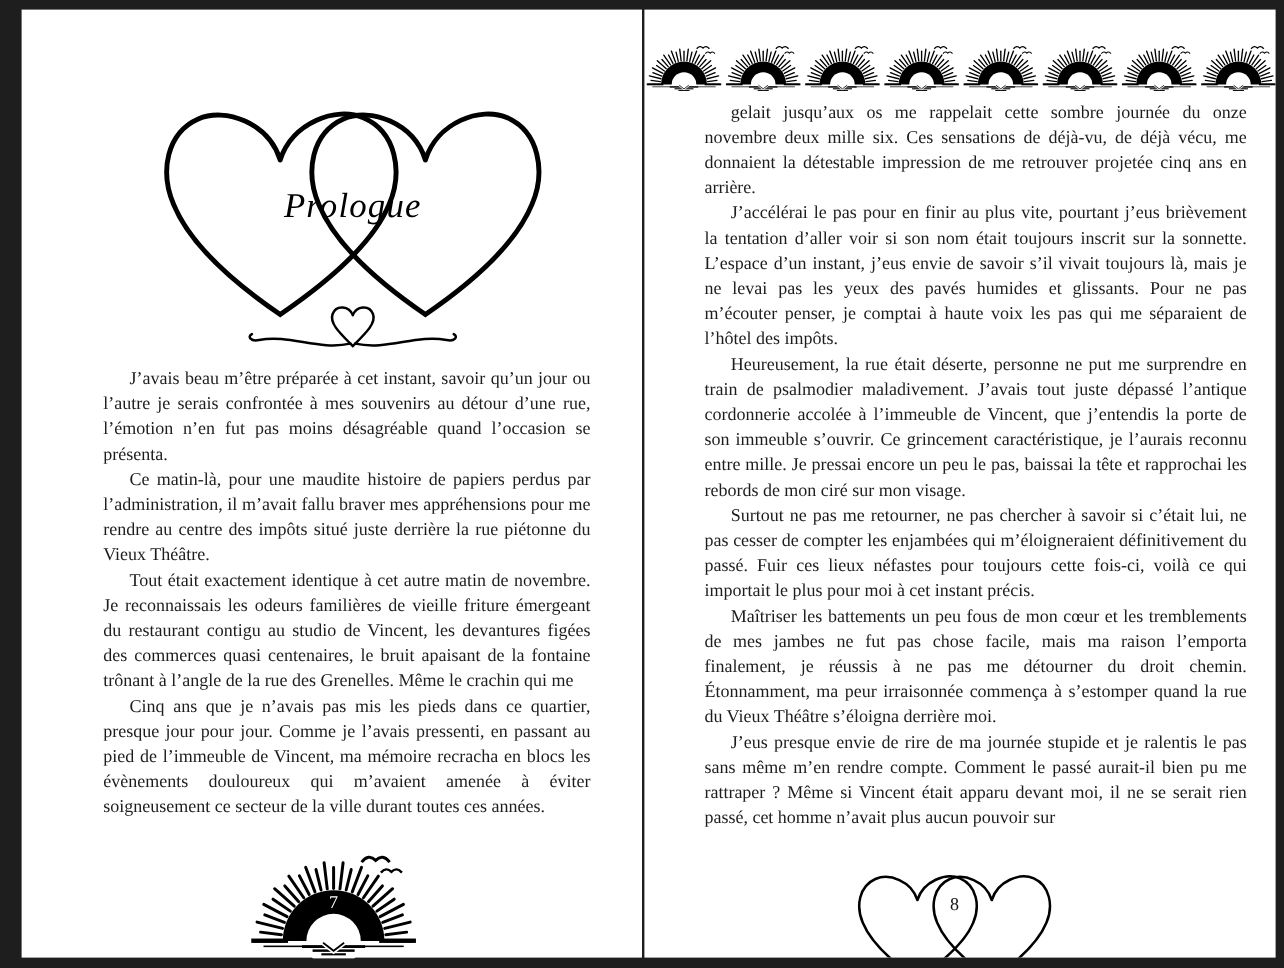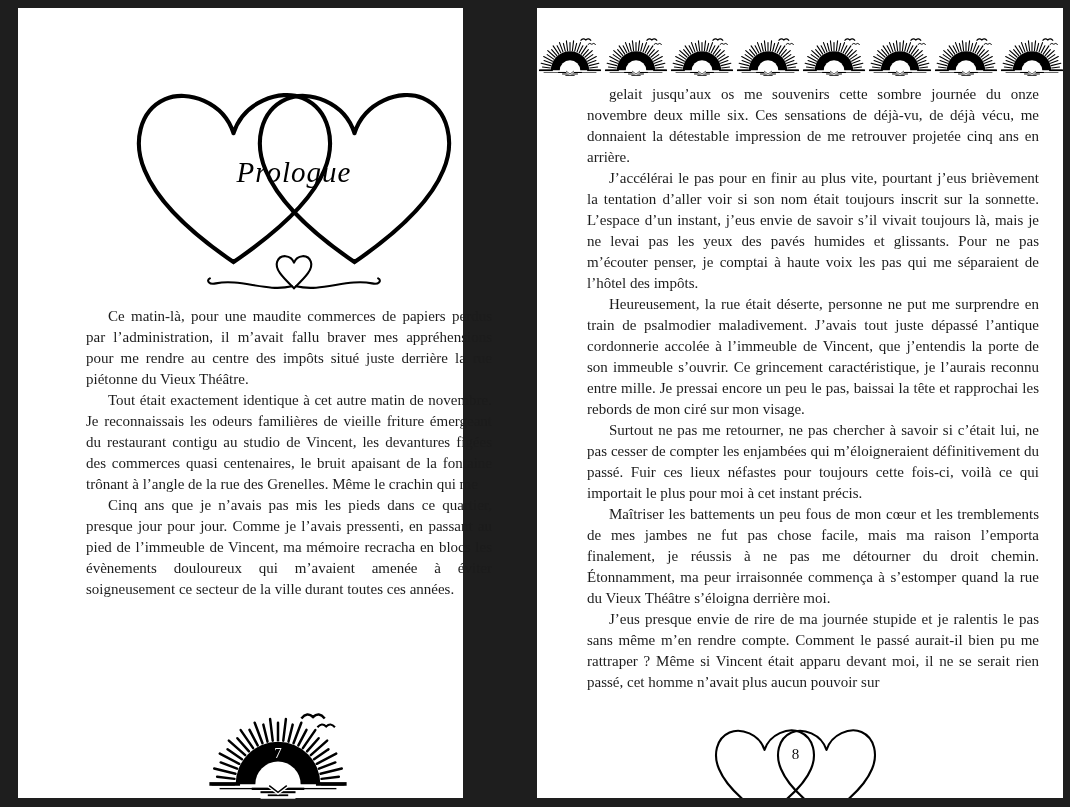--- a/index.html
+++ b/index.html
@@ -1,21 +1,21 @@
 <!DOCTYPE html>
 <html lang="fr"><head>
 <meta charset="utf-8">
 <style>
   html,body{margin:0;padding:0;background:#1e1e1e;}
   .frame{
     position:relative;width:1070px;height:807px;background:#1e1e1e;overflow:hidden;
     font-family:"Liberation Serif", serif;
   }
   .page{position:absolute;top:8px;height:790px;background:#ffffff;}
-  .page.left{left:18px;width:445px;}
+  .page.left{left:18px;width:517px;}
   .page.right{left:537px;width:526px;}
 
   .body-text{
     position:absolute;text-align:justify;font-size:15px;line-height:21px;color:#1c1c1c;
     hyphens:auto;-webkit-hyphens:auto;
   }
   .body-text p{margin:0;text-indent:22px;}
   .left .body-text{left:68px;top:298px;width:406px;}
   .right .body-text{left:50px;top:76px;width:452px;}
 
@@ -113,21 +113,22 @@
   <div class="page left">
     <svg class="ornament" viewBox="0 0 330 200">
       <use href="#double-heart"></use>
     </svg>
     <div class="chapter-title">Prologue</div>
     <svg class="flourish" viewBox="0 0 190 45">
       <use href="#heart-flourish"></use>
     </svg>
 
     <div class="body-text" lang="fr">
-        <p>Ce matin-là, pour une maudite commerces de papiers perdus par l’administration, il m’avait fallu braver mes appréhensions pour me rendre au centre des impôts situé juste derrière la rue piétonne du Vieux Théâtre.</p>
+        <p>J’avais beau m’être préparée à cet instant, savoir qu’un jour ou l’autre je serais confrontée à mes souvenirs au détour d’une rue, l’émotion n’en fut pas moins désagréable quand l’occasion se présenta.</p>
+        <p>Ce matin-là, pour une maudite histoire de papiers perdus par l’administration, il m’avait fallu braver mes appréhensions pour me rendre au centre des impôts situé juste derrière la rue piétonne du Vieux Théâtre.</p>
         <p>Tout était exactement identique à cet autre matin de novembre. Je reconnaissais les odeurs familières de vieille friture émergeant du restaurant contigu au studio de Vincent, les devantures figées des commerces quasi centenaires, le bruit apaisant de la fontaine trônant à l’angle de la rue des Grenelles. Même le crachin qui me</p>
         <p>Cinq ans que je n’avais pas mis les pieds dans ce quartier, presque jour pour jour. Comme je l’avais pressenti, en passant au pied de l’immeuble de Vincent, ma mémoire recracha en blocs les évènements douloureux qui m’avaient amenée à éviter soigneusement ce secteur de la ville durant toutes ces années.</p>
       </div>
 
     <svg class="footer-sun" viewBox="0 0 100 62">
       <use href="#sunrise"></use>
     </svg>
     <div class="pagenum-left">7</div>
   </div>
 
@@ -153,21 +154,21 @@
         </svg>
       <svg viewBox="0 0 100 62">
           <use href="#sunrise"></use>
         </svg>
       <svg viewBox="0 0 100 62">
           <use href="#sunrise"></use>
         </svg>
     </div>
 
     <div class="body-text" lang="fr">
-        <p>gelait jusqu’aux os me souvenirs cette sombre journée du onze novembre deux mille six. Ces sensations de déjà-vu, de déjà vécu, me donnaient la détestable impression de me retrouver projetée cinq ans en arrière.</p>
+        <p>gelait jusqu’aux os me rappelait cette sombre journée du onze novembre deux mille six. Ces sensations de déjà-vu, de déjà vécu, me donnaient la détestable impression de me retrouver projetée cinq ans en arrière.</p>
         <p>J’accélérai le pas pour en finir au plus vite, pourtant j’eus brièvement la tentation d’aller voir si son nom était toujours inscrit sur la sonnette. L’espace d’un instant, j’eus envie de savoir s’il vivait toujours là, mais je ne levai pas les yeux des pavés humides et glissants. Pour ne pas m’écouter penser, je comptai à haute voix les pas qui me séparaient de l’hôtel des impôts.</p>
         <p>Heureusement, la rue était déserte, personne ne put me surprendre en train de psalmodier maladivement. J’avais tout juste dépassé l’antique cordonnerie accolée à l’immeuble de Vincent, que j’entendis la porte de son immeuble s’ouvrir. Ce grincement caractéristique, je l’aurais reconnu entre mille. Je pressai encore un peu le pas, baissai la tête et rapprochai les rebords de mon ciré sur mon visage.</p>
         <p>Surtout ne pas me retourner, ne pas chercher à savoir si c’était lui, ne pas cesser de compter les enjambées qui m’éloigneraient définitivement du passé. Fuir ces lieux néfastes pour toujours cette fois-ci, voilà ce qui importait le plus pour moi à cet instant précis.</p>
         <p>Maîtriser les battements un peu fous de mon cœur et les tremblements de mes jambes ne fut pas chose facile, mais ma raison l’emporta finalement, je réussis à ne pas me détourner du droit chemin. Étonnamment, ma peur irraisonnée commença à s’estomper quand la rue du Vieux Théâtre s’éloigna derrière moi.</p>
         <p>J’eus presque envie de rire de ma journée stupide et je ralentis le pas sans même m’en rendre compte. Comment le passé aurait-il bien pu me rattraper ? Même si Vincent était apparu devant moi, il ne se serait rien passé, cet homme n’avait plus aucun pouvoir sur</p>
       </div>
 
     <div class="footer-heart">
       <svg viewBox="0 0 330 200">
           <use href="#double-heart"></use>

